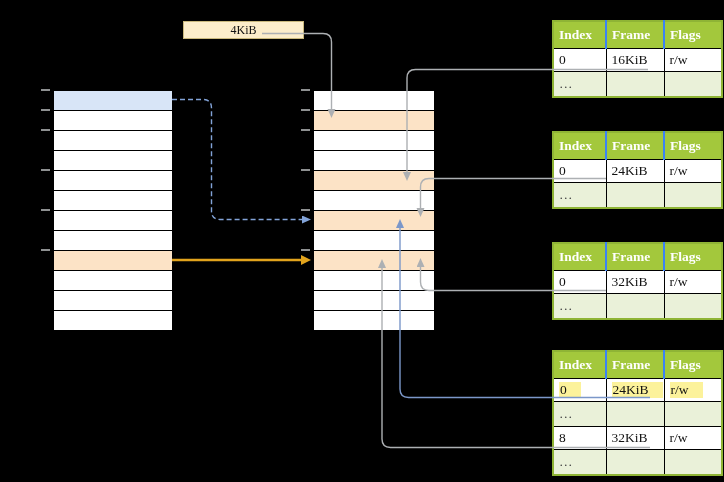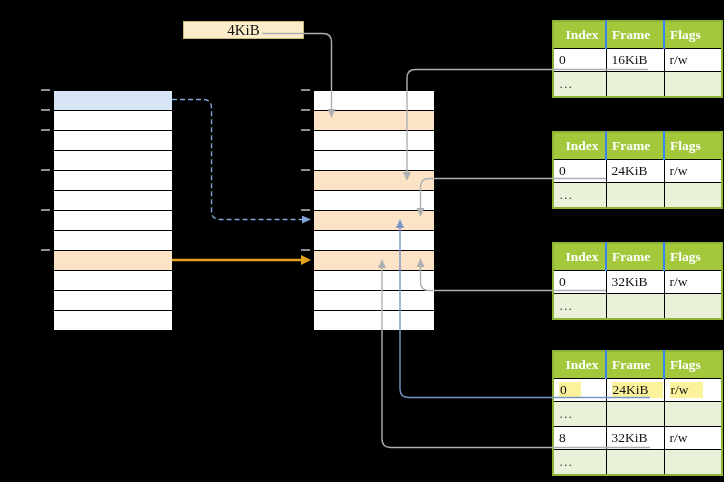--- a/index.html
+++ b/index.html
@@ -15,34 +15,34 @@
   .memcol .row{height:19px;border-bottom:1px solid var(--row-border,#000);background:#fff;}
   .memcol .row:last-child{border-bottom:none;}
   .memcol .row.hl-blue{background:var(--blue-row,#d8e5f7);}
   .memcol .row.hl-peach{background:var(--peach-row,#fce3c6);}
   
   .tick{position:absolute;width:9px;height:2px;background:var(--tick,#8e9091);}
   
   .box4k{
     position:absolute;left:183px;top:21px;width:119px;height:16px;
     background:var(--cream-box,#fcedca);border:1px solid var(--cream-box-border,#c9b87c);
-    text-align:center;font-size:15px;line-height:16px;color:#111;
+    text-align:center;font-size:12px;line-height:16px;color:#111;
   }
   
   .ftable{
     position:absolute;left:552px;width:169px;table-layout:fixed;
     border-collapse:collapse;background:#fff;
     border:2px solid var(--table-border,#8fb435);
   }
   .ftable th{
     background:var(--header-green,#a3c83c);color:#fff;font-weight:bold;
     font-size:13.5px;text-align:left;padding:3px 0 3px 5px;height:20px;
     border-left:2px solid #3b82f6;
   }
-  .ftable th:first-child{border-left:none;text-align:center;}
+  .ftable th:first-child{border-left:none;}
   .ftable td{
     font-size:13.5px;color:#111;border:1px solid #000;
     padding:0 0 0 5px;height:22px;vertical-align:middle;background:#fff;
   }
   .ftable tr.dots td{background:var(--dots-green,#eaf1d9);color:#444;height:24px;}
   .hl{background:var(--yellow-highlight,#fcf29b);display:inline-block;padding:0 14px 0 1px;}
   #t1{top:20px;} #t2{top:131px;} #t3{top:242px;} #t4{top:350px;}
   
   .overlay{position:absolute;left:0;top:0;width:724px;height:482px;pointer-events:none;}
   .ln-gray{stroke:var(--gray-line,#adb0b3);fill:none;stroke-width:1.4;}

